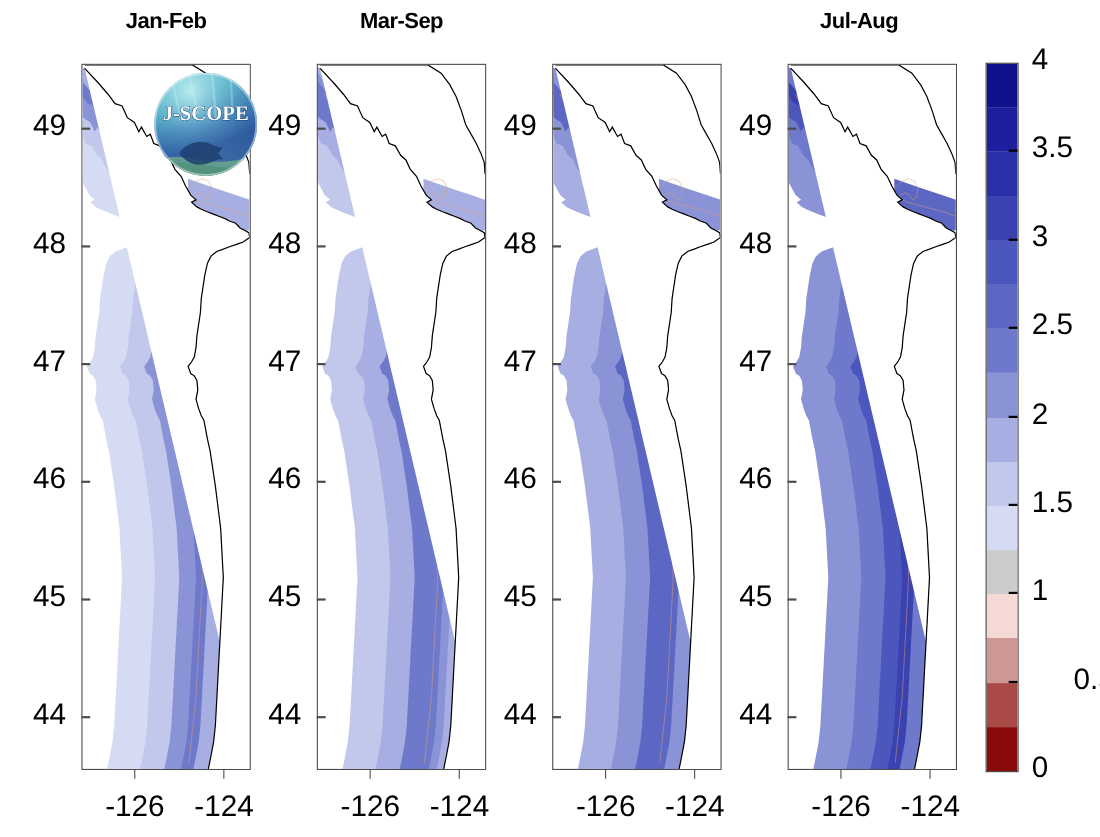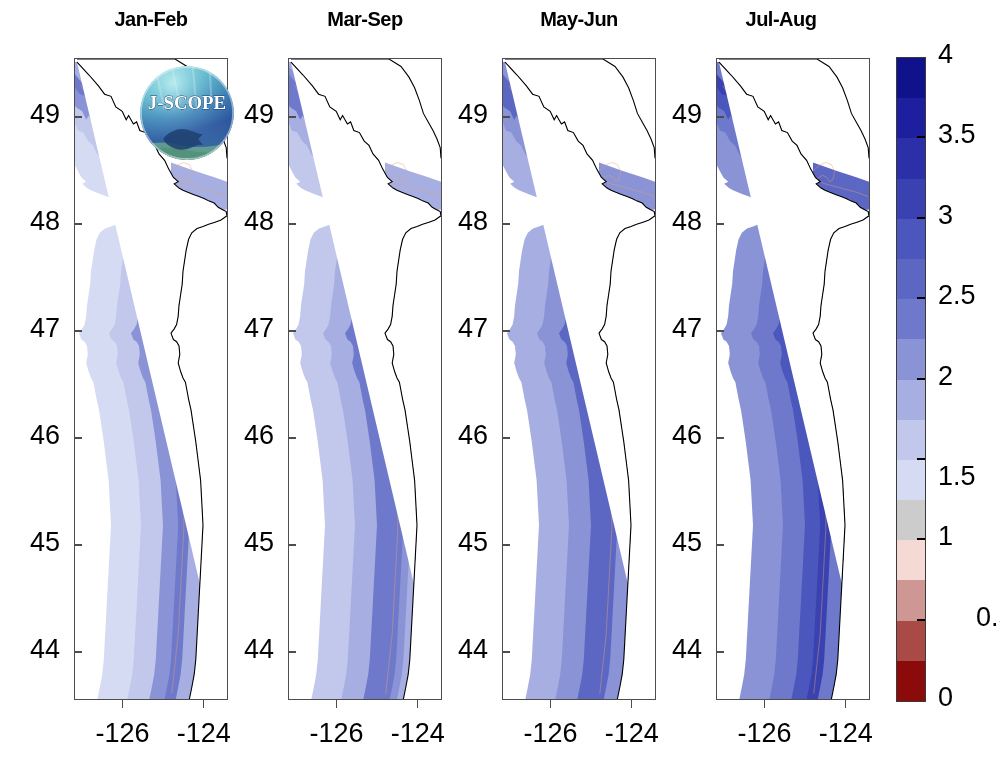--- a/index.html
+++ b/index.html
@@ -113,21 +113,20 @@
     <div class="tick-mark tick-y" style="left: 288px; top: 436.85px;"></div>
     <div class="ytick-label" style="left: 212px; top: 419.85px; width: 62px;">46</div>
     <div class="tick-mark tick-y" style="left: 288px; top: 543.85px;"></div>
     <div class="ytick-label" style="left: 212px; top: 526.85px; width: 62px;">45</div>
     <div class="tick-mark tick-y" style="left: 288px; top: 650.85px;"></div>
     <div class="ytick-label" style="left: 212px; top: 633.85px; width: 62px;">44</div>
     <div class="tick-mark tick-x" style="left: 335.632px; top: 700px;"></div>
     <div class="xtick-label" style="left: 281.632px; top: 718px; width: 110px;">-126</div>
     <div class="tick-mark tick-x" style="left: 416.684px; top: 700px;"></div>
     <div class="xtick-label" style="left: 362.684px; top: 718px; width: 110px;">-124</div>
-    <div class="panel-title" style="left: 462px; top: 8px; width: 234px;">May-Jun</div>
     <div class="map-axes" style="left: 502px; top: 58px; width: 154px; height: 642px;">
       <div class="map-clip">
         <svg class="map-svg" viewBox="0 0 100 100" preserveAspectRatio="none">
           <polygon points="1.316,0.500 9.211,2.500 15.263,4.167 19.474,5.500 23.684,5.833 26.842,7.500 31.053,8.167 33.684,9.500 35.263,8.833 38.421,10.167 40.526,9.833 42.632,11.167 46.316,11.500 49.474,12.833 52.632,13.500 55.263,14.833 58.947,15.833 61.579,17.167 64.737,18.500 67.895,19.167 65.263,19.500 68.421,20.167 71.053,20.500 74.211,20.833 77.895,21.167 81.579,21.500 85.263,21.833 87.895,22.167 91.579,22.500 94.211,23.167 96.842,23.500 99.474,23.833 100.000,24.500 96.053,25.167 92.105,25.500 87.895,25.833 84.211,26.167 80.263,26.500 76.842,27.167 74.737,28.167 73.158,29.833 72.105,31.500 71.053,33.167 70.526,35.167 69.474,36.833 68.421,38.500 67.895,40.167 66.842,41.500 65.263,42.167 63.158,42.833 64.737,43.833 66.842,44.167 68.421,44.833 68.947,46.167 67.895,47.500 69.474,48.833 71.053,49.833 72.632,50.500 73.684,51.833 74.737,53.167 76.316,54.833 77.368,56.500 78.421,58.167 79.474,59.833 80.526,61.833 81.579,63.833 82.632,65.833 83.158,68.167 83.684,70.500 84.211,72.833 83.684,75.167 83.158,77.500 82.632,79.833 82.105,82.167 81.579,84.500 81.053,86.833 80.526,89.167 80.000,91.500 79.474,93.833 78.421,96.167 76.842,98.167 75.263,100.000 14.737,100.000 16.316,98.167 17.895,96.167 18.947,93.833 19.474,91.500 20.000,89.167 20.526,86.833 21.053,84.500 21.579,82.167 22.105,79.833 22.632,77.500 23.158,75.167 23.684,72.833 23.158,70.500 22.632,68.167 22.105,65.833 21.053,63.833 20.000,61.833 18.947,59.833 17.895,58.167 16.842,56.500 15.789,54.833 14.211,53.167 13.158,51.833 12.105,50.500 10.526,49.833 8.947,48.833 7.368,47.500 8.421,46.167 7.895,44.833 6.316,44.167 4.211,43.833 2.632,42.833 4.737,42.167 6.316,41.500 7.368,40.167 7.895,38.500 8.947,36.833 10.000,35.167 10.526,33.167 11.579,31.500 12.632,29.833 14.211,28.167 16.316,27.167 19.737,26.500 23.684,26.167 27.368,25.833 31.579,25.500 35.526,25.167 39.474,24.500 38.947,23.833 36.316,23.500 33.684,23.167 31.053,22.500 27.368,22.167 24.737,21.833 21.053,21.500 17.368,21.167 13.684,20.833 10.526,20.500 7.895,20.167 4.737,19.500 7.368,19.167 4.211,18.500 1.053,17.167 -1.579,15.833 -5.263,14.833 -7.895,13.500 -11.053,12.833 -14.211,11.500 -17.895,11.167 -20.000,9.833 -22.105,10.167 -25.263,8.833 -26.842,9.500 -29.474,8.167 -33.684,7.500 -36.842,5.833 -41.053,5.500 -45.263,4.167 -51.316,2.500 -59.211,0.500" fill="#a7aee2" stroke="none"></polygon>
           <polygon points="1.316,0.500 9.211,2.500 15.263,4.167 19.474,5.500 23.684,5.833 26.842,7.500 31.053,8.167 33.684,9.500 35.263,8.833 38.421,10.167 40.526,9.833 42.632,11.167 46.316,11.500 49.474,12.833 52.632,13.500 55.263,14.833 58.947,15.833 61.579,17.167 64.737,18.500 67.895,19.167 65.263,19.500 68.421,20.167 71.053,20.500 74.211,20.833 77.895,21.167 81.579,21.500 85.263,21.833 87.895,22.167 91.579,22.500 94.211,23.167 96.842,23.500 99.474,23.833 100.000,24.500 96.053,25.167 92.105,25.500 87.895,25.833 84.211,26.167 80.263,26.500 76.842,27.167 74.737,28.167 73.158,29.833 72.105,31.500 71.053,33.167 70.526,35.167 69.474,36.833 68.421,38.500 67.895,40.167 66.842,41.500 65.263,42.167 63.158,42.833 64.737,43.833 66.842,44.167 68.421,44.833 68.947,46.167 67.895,47.500 69.474,48.833 71.053,49.833 72.632,50.500 73.684,51.833 74.737,53.167 76.316,54.833 77.368,56.500 78.421,58.167 79.474,59.833 80.526,61.833 81.579,63.833 82.632,65.833 83.158,68.167 83.684,70.500 84.211,72.833 83.684,75.167 83.158,77.500 82.632,79.833 82.105,82.167 81.579,84.500 81.053,86.833 80.526,89.167 80.000,91.500 79.474,93.833 78.421,96.167 76.842,98.167 75.263,100.000 34.474,100.000 36.053,98.167 37.632,96.167 38.684,93.833 39.211,91.500 39.737,89.167 40.263,86.833 40.789,84.500 41.316,82.167 41.842,79.833 42.368,77.500 42.895,75.167 43.421,72.833 42.895,70.500 42.368,68.167 41.842,65.833 40.789,63.833 39.737,61.833 38.684,59.833 37.632,58.167 36.579,56.500 35.526,54.833 33.947,53.167 32.895,51.833 31.842,50.500 30.263,49.833 28.684,48.833 27.105,47.500 28.158,46.167 27.632,44.833 26.053,44.167 23.947,43.833 22.368,42.833 24.474,42.167 26.053,41.500 27.105,40.167 27.632,38.500 28.684,36.833 29.737,35.167 30.263,33.167 31.316,31.500 32.368,29.833 33.947,28.167 36.053,27.167 39.474,26.500 43.421,26.167 47.105,25.833 51.316,25.500 55.263,25.167 59.211,24.500 58.684,23.833 56.053,23.500 53.421,23.167 50.789,22.500 47.105,22.167 44.474,21.833 40.789,21.500 37.105,21.167 33.421,20.833 30.263,20.500 27.632,20.167 24.474,19.500 27.105,19.167 23.947,18.500 20.789,17.167 18.158,15.833 14.474,14.833 11.842,13.500 8.684,12.833 5.526,11.500 1.842,11.167 -0.263,9.833 -2.368,10.167 -5.526,8.833 -7.105,9.500 -9.737,8.167 -13.947,7.500 -17.105,5.833 -21.316,5.500 -25.526,4.167 -31.579,2.500 -39.474,0.500" fill="#8a93d6" stroke="none"></polygon>
           <polygon points="1.316,0.500 9.211,2.500 15.263,4.167 19.474,5.500 23.684,5.833 26.842,7.500 31.053,8.167 33.684,9.500 35.263,8.833 38.421,10.167 40.526,9.833 42.632,11.167 46.316,11.500 49.474,12.833 52.632,13.500 55.263,14.833 58.947,15.833 61.579,17.167 64.737,18.500 67.895,19.167 65.263,19.500 68.421,20.167 71.053,20.500 74.211,20.833 77.895,21.167 81.579,21.500 85.263,21.833 87.895,22.167 91.579,22.500 94.211,23.167 96.842,23.500 99.474,23.833 100.000,24.500 96.053,25.167 92.105,25.500 87.895,25.833 84.211,26.167 80.263,26.500 76.842,27.167 74.737,28.167 73.158,29.833 72.105,31.500 71.053,33.167 70.526,35.167 69.474,36.833 68.421,38.500 67.895,40.167 66.842,41.500 65.263,42.167 63.158,42.833 64.737,43.833 66.842,44.167 68.421,44.833 68.947,46.167 67.895,47.500 69.474,48.833 71.053,49.833 72.632,50.500 73.684,51.833 74.737,53.167 76.316,54.833 77.368,56.500 78.421,58.167 79.474,59.833 80.526,61.833 81.579,63.833 82.632,65.833 83.158,68.167 83.684,70.500 84.211,72.833 83.684,75.167 83.158,77.500 82.632,79.833 82.105,82.167 81.579,84.500 81.053,86.833 80.526,89.167 80.000,91.500 79.474,93.833 78.421,96.167 76.842,98.167 75.263,100.000 48.947,100.000 50.526,98.167 52.105,96.167 53.158,93.833 53.684,91.500 54.211,89.167 54.737,86.833 55.263,84.500 55.789,82.167 56.316,79.833 56.842,77.500 57.368,75.167 57.895,72.833 57.368,70.500 56.842,68.167 56.316,65.833 55.263,63.833 54.211,61.833 53.158,59.833 52.105,58.167 51.053,56.500 50.000,54.833 48.421,53.167 47.368,51.833 46.316,50.500 44.737,49.833 43.158,48.833 41.579,47.500 42.632,46.167 42.105,44.833 40.526,44.167 38.421,43.833 36.842,42.833 38.947,42.167 40.526,41.500 41.579,40.167 42.105,38.500 43.158,36.833 44.211,35.167 44.737,33.167 45.789,31.500 46.842,29.833 48.421,28.167 50.526,27.167 53.947,26.500 57.895,26.167 61.579,25.833 65.789,25.500 69.737,25.167 73.684,24.500 73.158,23.833 70.526,23.500 67.895,23.167 65.263,22.500 61.579,22.167 58.947,21.833 55.263,21.500 51.579,21.167 47.895,20.833 44.737,20.500 42.105,20.167 38.947,19.500 41.579,19.167 38.421,18.500 35.263,17.167 32.632,15.833 28.947,14.833 26.316,13.500 23.158,12.833 20.000,11.500 16.316,11.167 14.211,9.833 12.105,10.167 8.947,8.833 7.368,9.500 4.737,8.167 0.526,7.500 -2.632,5.833 -6.842,5.500 -11.053,4.167 -17.105,2.500 -25.000,0.500" fill="#5c67c4" stroke="none"></polygon>
           <polygon points="1.316,0.500 9.211,2.500 15.263,4.167 19.474,5.500 23.684,5.833 26.842,7.500 31.053,8.167 33.684,9.500 35.263,8.833 38.421,10.167 40.526,9.833 42.632,11.167 46.316,11.500 49.474,12.833 52.632,13.500 55.263,14.833 58.947,15.833 61.579,17.167 64.737,18.500 67.895,19.167 65.263,19.500 68.421,20.167 71.053,20.500 74.211,20.833 77.895,21.167 81.579,21.500 85.263,21.833 87.895,22.167 91.579,22.500 94.211,23.167 96.842,23.500 99.474,23.833 100.000,24.500 96.053,25.167 92.105,25.500 87.895,25.833 84.211,26.167 80.263,26.500 76.842,27.167 74.737,28.167 73.158,29.833 72.105,31.500 71.053,33.167 70.526,35.167 69.474,36.833 68.421,38.500 67.895,40.167 66.842,41.500 65.263,42.167 63.158,42.833 64.737,43.833 66.842,44.167 68.421,44.833 68.947,46.167 67.895,47.500 69.474,48.833 71.053,49.833 72.632,50.500 73.684,51.833 74.737,53.167 76.316,54.833 77.368,56.500 78.421,58.167 79.474,59.833 80.526,61.833 81.579,63.833 82.632,65.833 83.158,68.167 83.684,70.500 84.211,72.833 83.684,75.167 83.158,77.500 82.632,79.833 82.105,82.167 81.579,84.500 81.053,86.833 80.526,89.167 80.000,91.500 79.474,93.833 78.421,96.167 76.842,98.167 75.263,100.000 58.947,100.000 60.526,98.167 62.105,96.167 63.158,93.833 63.684,91.500 64.211,89.167 64.737,86.833 65.263,84.500 65.789,82.167 66.316,79.833 66.842,77.500 67.368,75.167 67.895,72.833 67.368,70.500 66.842,68.167 66.316,65.833 65.263,63.833 64.211,61.833 63.158,59.833 62.105,58.167 61.053,56.500 60.000,54.833 58.421,53.167 57.368,51.833 56.316,50.500 54.737,49.833 53.158,48.833 51.579,47.500 52.632,46.167 52.105,44.833 50.526,44.167 48.421,43.833 46.842,42.833 48.947,42.167 50.526,41.500 51.579,40.167 52.105,38.500 53.158,36.833 54.211,35.167 54.737,33.167 55.789,31.500 56.842,29.833 58.421,28.167 60.526,27.167 63.947,26.500 67.895,26.167 71.579,25.833 75.789,25.500 79.737,25.167 83.684,24.500 83.158,23.833 80.526,23.500 77.895,23.167 75.263,22.500 71.579,22.167 68.947,21.833 65.263,21.500 61.579,21.167 57.895,20.833 54.737,20.500 52.105,20.167 48.947,19.500 51.579,19.167 48.421,18.500 45.263,17.167 42.632,15.833 38.947,14.833 36.316,13.500 33.158,12.833 30.000,11.500 26.316,11.167 24.211,9.833 22.105,10.167 18.947,8.833 17.368,9.500 14.737,8.167 10.526,7.500 7.368,5.833 3.158,5.500 -1.053,4.167 -7.105,2.500 -15.000,0.500" fill="#5c67c4" stroke="none"></polygon>
           <polygon points="1.316,0.500 9.211,2.500 15.263,4.167 19.474,5.500 23.684,5.833 26.842,7.500 31.053,8.167 33.684,9.500 35.263,8.833 38.421,10.167 40.526,9.833 42.632,11.167 46.316,11.500 49.474,12.833 52.632,13.500 55.263,14.833 58.947,15.833 61.579,17.167 64.737,18.500 67.895,19.167 65.263,19.500 68.421,20.167 71.053,20.500 74.211,20.833 77.895,21.167 81.579,21.500 85.263,21.833 87.895,22.167 91.579,22.500 94.211,23.167 96.842,23.500 99.474,23.833 100.000,24.500 96.053,25.167 92.105,25.500 87.895,25.833 84.211,26.167 80.263,26.500 76.842,27.167 74.737,28.167 73.158,29.833 72.105,31.500 71.053,33.167 70.526,35.167 69.474,36.833 68.421,38.500 67.895,40.167 66.842,41.500 65.263,42.167 63.158,42.833 64.737,43.833 66.842,44.167 68.421,44.833 68.947,46.167 67.895,47.500 69.474,48.833 71.053,49.833 72.632,50.500 73.684,51.833 74.737,53.167 76.316,54.833 77.368,56.500 78.421,58.167 79.474,59.833 80.526,61.833 81.579,63.833 82.632,65.833 83.158,68.167 83.684,70.500 84.211,72.833 83.684,75.167 83.158,77.500 82.632,79.833 82.105,82.167 81.579,84.500 81.053,86.833 80.526,89.167 80.000,91.500 79.474,93.833 78.421,96.167 76.842,98.167 75.263,100.000 66.316,100.000 67.895,98.167 69.474,96.167 70.526,93.833 71.053,91.500 71.579,89.167 72.105,86.833 72.632,84.500 73.158,82.167 73.684,79.833 74.211,77.500 74.737,75.167 75.263,72.833 74.737,70.500 74.211,68.167 73.684,65.833 72.632,63.833 71.579,61.833 70.526,59.833 69.474,58.167 68.421,56.500 67.368,54.833 65.789,53.167 64.737,51.833 63.684,50.500 62.105,49.833 60.526,48.833 58.947,47.500 60.000,46.167 59.474,44.833 57.895,44.167 55.789,43.833 54.211,42.833 56.316,42.167 57.895,41.500 58.947,40.167 59.474,38.500 60.526,36.833 61.579,35.167 62.105,33.167 63.158,31.500 64.211,29.833 65.789,28.167 67.895,27.167 71.316,26.500 75.263,26.167 78.947,25.833 83.158,25.500 87.105,25.167 91.053,24.500 90.526,23.833 87.895,23.500 85.263,23.167 82.632,22.500 78.947,22.167 76.316,21.833 72.632,21.500 68.947,21.167 65.263,20.833 62.105,20.500 59.474,20.167 56.316,19.500 58.947,19.167 55.789,18.500 52.632,17.167 50.000,15.833 46.316,14.833 43.684,13.500 40.526,12.833 37.368,11.500 33.684,11.167 31.579,9.833 29.474,10.167 26.316,8.833 24.737,9.500 22.105,8.167 17.895,7.500 14.737,5.833 10.526,5.500 6.316,4.167 0.263,2.500 -7.632,0.500" fill="#8a93d6" stroke="none"></polygon>
           <polygon points="1.316,0.500 9.211,2.500 15.263,4.167 19.474,5.500 23.684,5.833 26.842,7.500 31.053,8.167 33.684,9.500 35.263,8.833 38.421,10.167 40.526,9.833 42.632,11.167 46.316,11.500 49.474,12.833 52.632,13.500 55.263,14.833 58.947,15.833 61.579,17.167 64.737,18.500 67.895,19.167 65.263,19.500 68.421,20.167 71.053,20.500 74.211,20.833 77.895,21.167 81.579,21.500 85.263,21.833 87.895,22.167 91.579,22.500 94.211,23.167 96.842,23.500 99.474,23.833 100.000,24.500 96.053,25.167 92.105,25.500 87.895,25.833 84.211,26.167 80.263,26.500 76.842,27.167 74.737,28.167 73.158,29.833 72.105,31.500 71.053,33.167 70.526,35.167 69.474,36.833 68.421,38.500 67.895,40.167 66.842,41.500 65.263,42.167 63.158,42.833 64.737,43.833 66.842,44.167 68.421,44.833 68.947,46.167 67.895,47.500 69.474,48.833 71.053,49.833 72.632,50.500 73.684,51.833 74.737,53.167 76.316,54.833 77.368,56.500 78.421,58.167 79.474,59.833 80.526,61.833 81.579,63.833 82.632,65.833 83.158,68.167 83.684,70.500 84.211,72.833 83.684,75.167 83.158,77.500 82.632,79.833 82.105,82.167 81.579,84.500 81.053,86.833 80.526,89.167 80.000,91.500 79.474,93.833 78.421,96.167 76.842,98.167 75.263,100.000 71.053,100.000 72.632,98.167 74.211,96.167 75.263,93.833 75.789,91.500 76.316,89.167 76.842,86.833 77.368,84.500 77.895,82.167 78.421,79.833 78.947,77.500 79.474,75.167 80.000,72.833 79.474,70.500 78.947,68.167 78.421,65.833 77.368,63.833 76.316,61.833 75.263,59.833 74.211,58.167 73.158,56.500 72.105,54.833 70.526,53.167 69.474,51.833 68.421,50.500 66.842,49.833 65.263,48.833 63.684,47.500 64.737,46.167 64.211,44.833 62.632,44.167 60.526,43.833 58.947,42.833 61.053,42.167 62.632,41.500 63.684,40.167 64.211,38.500 65.263,36.833 66.316,35.167 66.842,33.167 67.895,31.500 68.947,29.833 70.526,28.167 72.632,27.167 76.053,26.500 80.000,26.167 83.684,25.833 87.895,25.500 91.842,25.167 95.789,24.500 95.263,23.833 92.632,23.500 90.000,23.167 87.368,22.500 83.684,22.167 81.053,21.833 77.368,21.500 73.684,21.167 70.000,20.833 66.842,20.500 64.211,20.167 61.053,19.500 63.684,19.167 60.526,18.500 57.368,17.167 54.737,15.833 51.053,14.833 48.421,13.500 45.263,12.833 42.105,11.500 38.421,11.167 36.316,9.833 34.211,10.167 31.053,8.833 29.474,9.500 26.842,8.167 22.632,7.500 19.474,5.833 15.263,5.500 11.053,4.167 5.000,2.500 -2.895,0.500" fill="#8a93d6" stroke="none"></polygon>
           <polygon points="63.158,16.167 78.947,17.500 92.105,18.500 100.000,19.167 100.000,23.500 89.474,23.833 76.316,22.167 63.158,20.167" fill="#8a93d6"></polygon>
@@ -255,19 +254,19 @@
     <div class="cbar-label" style="left: 938px; top: 39px;">4</div>
     <div class="cbar-tick" style="left: 917px; top: 136.375px;"></div>
     <div class="cbar-label" style="left: 938px; top: 119.375px;">3.5</div>
     <div class="cbar-tick" style="left: 917px; top: 216.75px;"></div>
     <div class="cbar-label" style="left: 938px; top: 199.75px;">3</div>
     <div class="cbar-tick" style="left: 917px; top: 297.125px;"></div>
     <div class="cbar-label" style="left: 938px; top: 280.125px;">2.5</div>
     <div class="cbar-tick" style="left: 917px; top: 377.5px;"></div>
     <div class="cbar-label" style="left: 938px; top: 360.5px;">2</div>
     <div class="cbar-tick" style="left: 917px; top: 457.875px;"></div>
-    <div class="cbar-label" style="left: 938px; top: 440.875px; margin-top: 20px;">1.5</div>
+    <div class="cbar-label" style="left: 938px; top: 440.875px;">1.5</div>
     <div class="cbar-tick" style="left: 917px; top: 538.25px;"></div>
     <div class="cbar-label" style="left: 938px; top: 521.25px;">1</div>
     <div class="cbar-tick" style="left: 917px; top: 618.625px;"></div>
     <div class="cbar-label" style="left: 976px; top: 601.625px;">0.5</div>
     <div class="cbar-label" style="left: 938px; top: 682px;">0</div>
   </div>
 
 </body></html>

